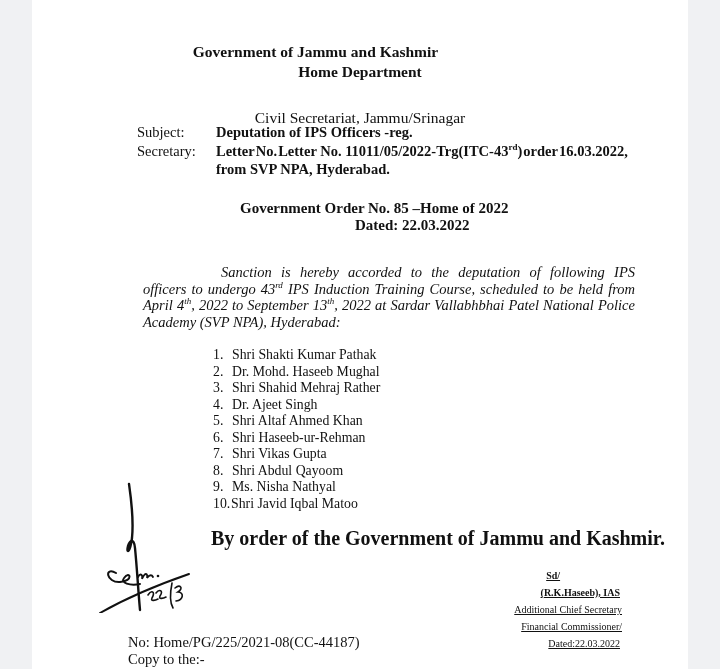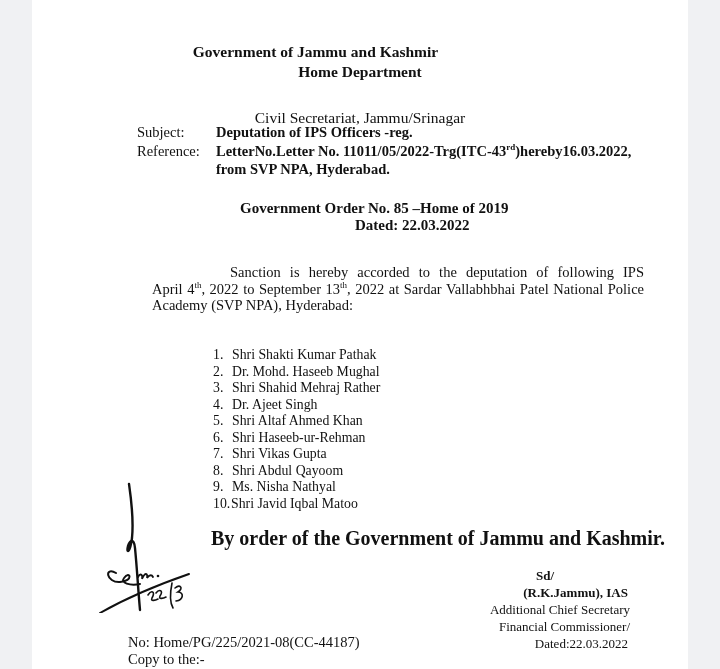--- a/index.html
+++ b/index.html
@@ -17,55 +17,56 @@
   .abs { position: absolute; white-space: nowrap; }
   .center { text-align: center; }
   .bold { font-weight: bold; }
   .hdr { font-size: 15.5px; line-height: 20px; }
   .body-txt { font-size: 14.5px; line-height: 16.5px; }
   sup { font-size: 9px; vertical-align: 6px; line-height: 0; margin-top: 39px; }
   .list { position: absolute; left: 213px; top: 347px; margin: 0; padding: 0; list-style: none; font-size: 13.8px; line-height: 16.5px; }
   .list li { display: flex; }
   .list .num { width: 19px; display: inline-block; }
   .list li.w10 .num { width: 18px; }
-  .para { position: absolute; left: 152px; top: 264px; width: 492px; font-size: 14.5px; line-height: 16.5px; text-align: justify; }
+  .para { position: absolute; left: 143px; top: 264px; width: 492px; font-size: 14.5px; line-height: 16.5px; text-align: justify; font-style: italic; }
   .para .indent { display: inline-block; width: 78px; }
   .para .line { display: block; text-align-last: justify; }
   .para .line.last { text-align-last: left; }
-  .sig-block { position: absolute; right: 90px; top: 567px; text-align: right; font-size: 13px; line-height: 17px; }
+  .sig-block { position: absolute; right: 98px; top: 567px; text-align: right; font-size: 10px; line-height: 17px; text-decoration: underline; }
   .sig-block .c { text-align: center; }
   svg.sign { position: absolute; left: 90px; top: 478px; }
 </style>
 </head>
 <body>
 
 <div class="page"></div>
 
 <div class="abs center bold hdr" style="left:0;width:631px;top:42px;">Government of Jammu and Kashmir</div>
 <div class="abs center bold hdr" style="left:0;width:720px;top:62px;">Home Department</div>
 <div class="abs center hdr" style="left:0;width:720px;top:82px;margin-top:26px;">Civil Secretariat, Jammu/Srinagar</div>
 
 <div class="abs body-txt" style="left:137px;top:124px;">Subject:</div>
 <div class="abs body-txt bold" style="left:216px;top:124px;">Deputation of IPS Officers -reg.</div>
 
-<div class="abs body-txt" style="left:137px;top:143px;">Reference:</div>
+<div class="abs body-txt" style="left:137px;top:143px;">Secretary:</div>
 <div class="abs body-txt bold" style="left:216px;top:143px;width:412px;display:flex;justify-content:space-between;">
   <span>Letter</span>
   <span>No.</span>
   <span><span>Letter No. 11011/05/2022-Trg(ITC-43</span><sup>rd</sup><span>)</span></span>
-  <span>hereby</span>
+  <span>order</span>
   <span>16.03.2022,</span>
 </div>
 <div class="abs body-txt bold" style="left:216px;top:161px;">from SVP NPA, Hyderabad.</div>
 
-<div class="abs bold body-txt" style="left:240px;top:200px;font-size:15px;">Government Order No. 85 –Home of 2019</div>
+<div class="abs bold body-txt" style="left:240px;top:200px;font-size:15px;">Government Order No. 85 –Home of 2022</div>
 <div class="abs bold body-txt" style="left:355px;top:217px;font-size:15px;">Dated: 22.03.2022</div>
 
 <div class="para">
   <span class="line"><span class="indent"></span><span>Sanction is hereby accorded to the deputation of following IPS</span></span>
+  <span class="line"><span>officers to undergo 43</span><sup>rd</sup><span> IPS Induction Training Course, scheduled to be held from</span></span>
   <span class="line"><span>April 4</span><sup>th</sup><span>, 2022 to September 13</span><sup>th</sup><span>, 2022 at Sardar Vallabhbhai Patel National Police</span></span>
   <span class="line last">Academy (SVP NPA), Hyderabad:</span>
 </div>
 
 <ul class="list">
   <li>
       <span class="num">1.</span>
       <span>Shri Shakti Kumar Pathak</span>
     </li>
   <li>
@@ -115,20 +116,20 @@
   <circle cx="68" cy="98" r="1.3" fill="#111"></circle>
   <path d="M10 135 C40 118 70 106 99 96" fill="none" stroke="#111" stroke-width="2" stroke-linecap="round"></path>
   <path d="M58 117 C61 112 66 113 62 120 C60 124 66 122 68 121" fill="none" stroke="#111" stroke-width="1.6" stroke-linecap="round"></path>
   <path d="M66 115 C69 111 74 112 70 118 C68 122 74 120 76 119" fill="none" stroke="#111" stroke-width="1.6" stroke-linecap="round"></path>
   <path d="M82 105 C80 115 80 125 83 130" fill="none" stroke="#111" stroke-width="1.6" stroke-linecap="round"></path>
   <path d="M85 110 C90 106 94 110 88 114 C94 114 94 122 86 123" fill="none" stroke="#111" stroke-width="1.6" stroke-linecap="round"></path>
 </svg>
 
 <div class="sig-block">
   <div class="bold c" style="padding-right:30px;">Sd/</div>
-  <div class="bold" style="padding-right:2px;">(R.K.Jammu), IAS</div>
+  <div class="bold" style="padding-right:2px;">(R.K.Haseeb), IAS</div>
   <div>Additional Chief Secretary</div>
   <div>Financial Commissioner/</div>
   <div style="padding-right:2px;">Dated:22.03.2022</div>
 </div>
 
 <div class="abs body-txt" style="left:128px;top:634px;">No: Home/PG/225/2021-08(CC-44187)</div>
 <div class="abs body-txt" style="left:128px;top:651px;">Copy to the:-</div>
 
 </body></html>

